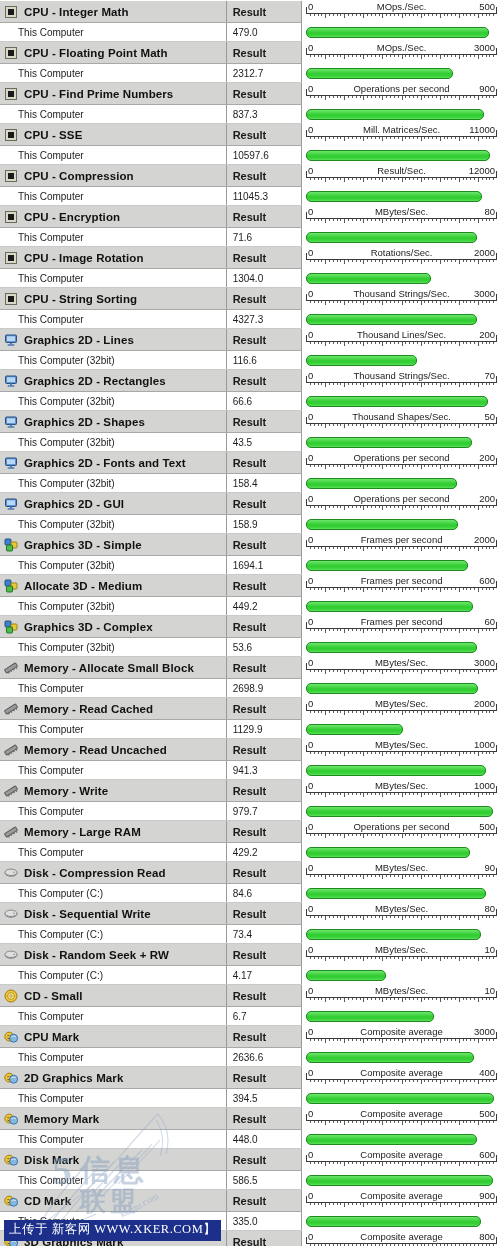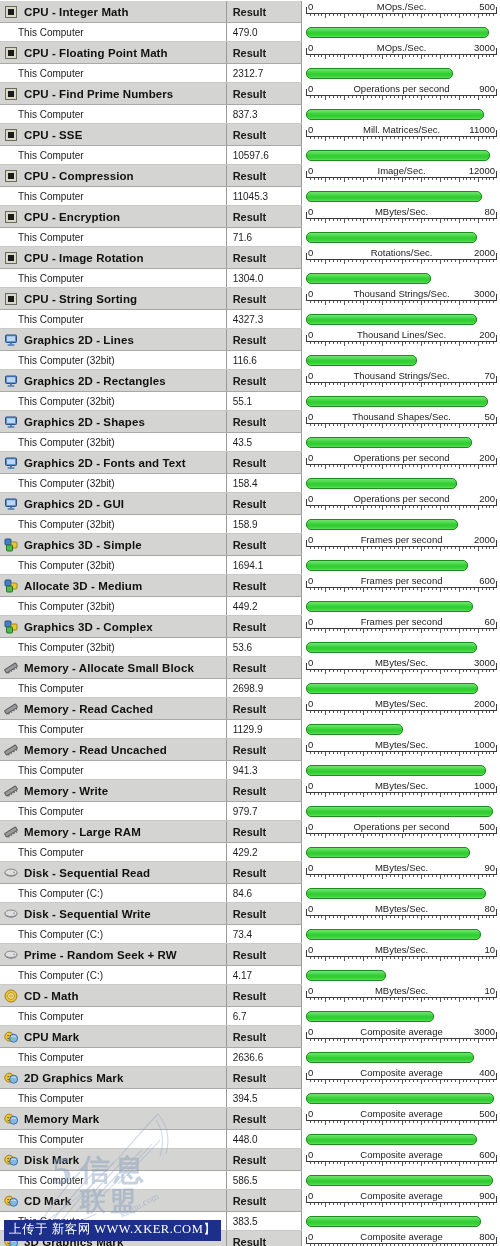--- a/index.html
+++ b/index.html
@@ -577,21 +577,21 @@
               </svg>
             </span>
             <span class="bench-title">CPU - Compression</span>
           </div>
         </td>
         <td class="cell-result">Result</td>
         <td class="cell-graph">
           <div class="scale">
             <div class="scale-text">
               <span class="scale-min">0</span>
-              <span class="scale-units">Image/Sec.</span>
+              <span class="scale-units">Result/Sec.</span>
               <span class="scale-max">12000</span>
             </div>
             <div class="ruler">
               <div class="ruler-line"></div>
               <div class="ruler-end-l"></div>
               <div class="ruler-end-r"></div>
               <div class="tick minor" style="left:2.00%"></div>
               <div class="tick minor" style="left:4.00%"></div>
               <div class="tick minor" style="left:6.00%"></div>
               <div class="tick minor" style="left:8.00%"></div>
@@ -1073,21 +1073,21 @@
               <div class="tick minor" style="left:92.00%"></div>
               <div class="tick minor" style="left:94.00%"></div>
               <div class="tick minor" style="left:96.00%"></div>
               <div class="tick minor" style="left:98.00%"></div>
             </div>
           </div>
         </td>
       </tr>
       <tr class="row-val">
         <td class="cell-label">This Computer (32bit)</td>
-        <td class="cell-result">55.1</td>
+        <td class="cell-result">66.6</td>
         <td class="cell-graph">
           <div class="bar-track">
             <div class="bar-fill" style="width: 95.1%;"></div>
           </div>
         </td>
       </tr>
       <tr class="row-head">
         <td class="cell-label">
           <div class="label-inner">
             <span class="icon">
@@ -2070,21 +2070,21 @@
       <tr class="row-head">
         <td class="cell-label">
           <div class="label-inner">
             <span class="icon">
               <svg width="14" height="14" viewBox="0 0 14 14">
                 <ellipse cx="7" cy="7" rx="6" ry="3.2" fill="#c8c8c8" stroke="#7d7d7d"></ellipse>
                 <ellipse cx="7" cy="6.3" rx="6" ry="3.2" fill="#dedede" stroke="#8a8a8a"></ellipse>
                 <circle cx="10" cy="6.3" r="0.8" fill="#8a8a8a"></circle>
               </svg>
             </span>
-            <span class="bench-title">Disk - Sequential Read</span>
+            <span class="bench-title">Disk - Compression Read</span>
           </div>
         </td>
         <td class="cell-result">Result</td>
         <td class="cell-graph">
           <div class="scale">
             <div class="scale-text">
               <span class="scale-min">0</span>
               <span class="scale-units">MBytes/Sec.</span>
               <span class="scale-max">90</span>
             </div>
@@ -2244,21 +2244,21 @@
       <tr class="row-head">
         <td class="cell-label">
           <div class="label-inner">
             <span class="icon">
               <svg width="14" height="14" viewBox="0 0 14 14">
                 <ellipse cx="7" cy="7" rx="6" ry="3.2" fill="#c8c8c8" stroke="#7d7d7d"></ellipse>
                 <ellipse cx="7" cy="6.3" rx="6" ry="3.2" fill="#dedede" stroke="#8a8a8a"></ellipse>
                 <circle cx="10" cy="6.3" r="0.8" fill="#8a8a8a"></circle>
               </svg>
             </span>
-            <span class="bench-title">Prime - Random Seek + RW</span>
+            <span class="bench-title">Disk - Random Seek + RW</span>
           </div>
         </td>
         <td class="cell-result">Result</td>
         <td class="cell-graph">
           <div class="scale">
             <div class="scale-text">
               <span class="scale-min">0</span>
               <span class="scale-units">MBytes/Sec.</span>
               <span class="scale-max">10</span>
             </div>
@@ -2331,21 +2331,21 @@
       <tr class="row-head">
         <td class="cell-label">
           <div class="label-inner">
             <span class="icon">
               <svg width="14" height="14" viewBox="0 0 14 14">
                 <circle cx="7" cy="7" r="6" fill="#f0c53a" stroke="#a07f10"></circle>
                 <circle cx="7" cy="7" r="3.4" fill="#fbe79c" stroke="#b79421"></circle>
                 <circle cx="7" cy="7" r="1.2" fill="#ffffff" stroke="#b79421"></circle>
               </svg>
             </span>
-            <span class="bench-title">CD - Math</span>
+            <span class="bench-title">CD - Small</span>
           </div>
         </td>
         <td class="cell-result">Result</td>
         <td class="cell-graph">
           <div class="scale">
             <div class="scale-text">
               <span class="scale-min">0</span>
               <span class="scale-units">MBytes/Sec.</span>
               <span class="scale-max">10</span>
             </div>
@@ -2851,21 +2851,21 @@
               <div class="tick minor" style="left:92.00%"></div>
               <div class="tick minor" style="left:94.00%"></div>
               <div class="tick minor" style="left:96.00%"></div>
               <div class="tick minor" style="left:98.00%"></div>
             </div>
           </div>
         </td>
       </tr>
       <tr class="row-val">
         <td class="cell-label">This Computer</td>
-        <td class="cell-result">383.5</td>
+        <td class="cell-result">335.0</td>
         <td class="cell-graph">
           <div class="bar-track">
             <div class="bar-fill" style="width: 91.7%;"></div>
           </div>
         </td>
       </tr>
       <tr class="row-head">
         <td class="cell-label">
           <div class="label-inner">
             <span class="icon">

